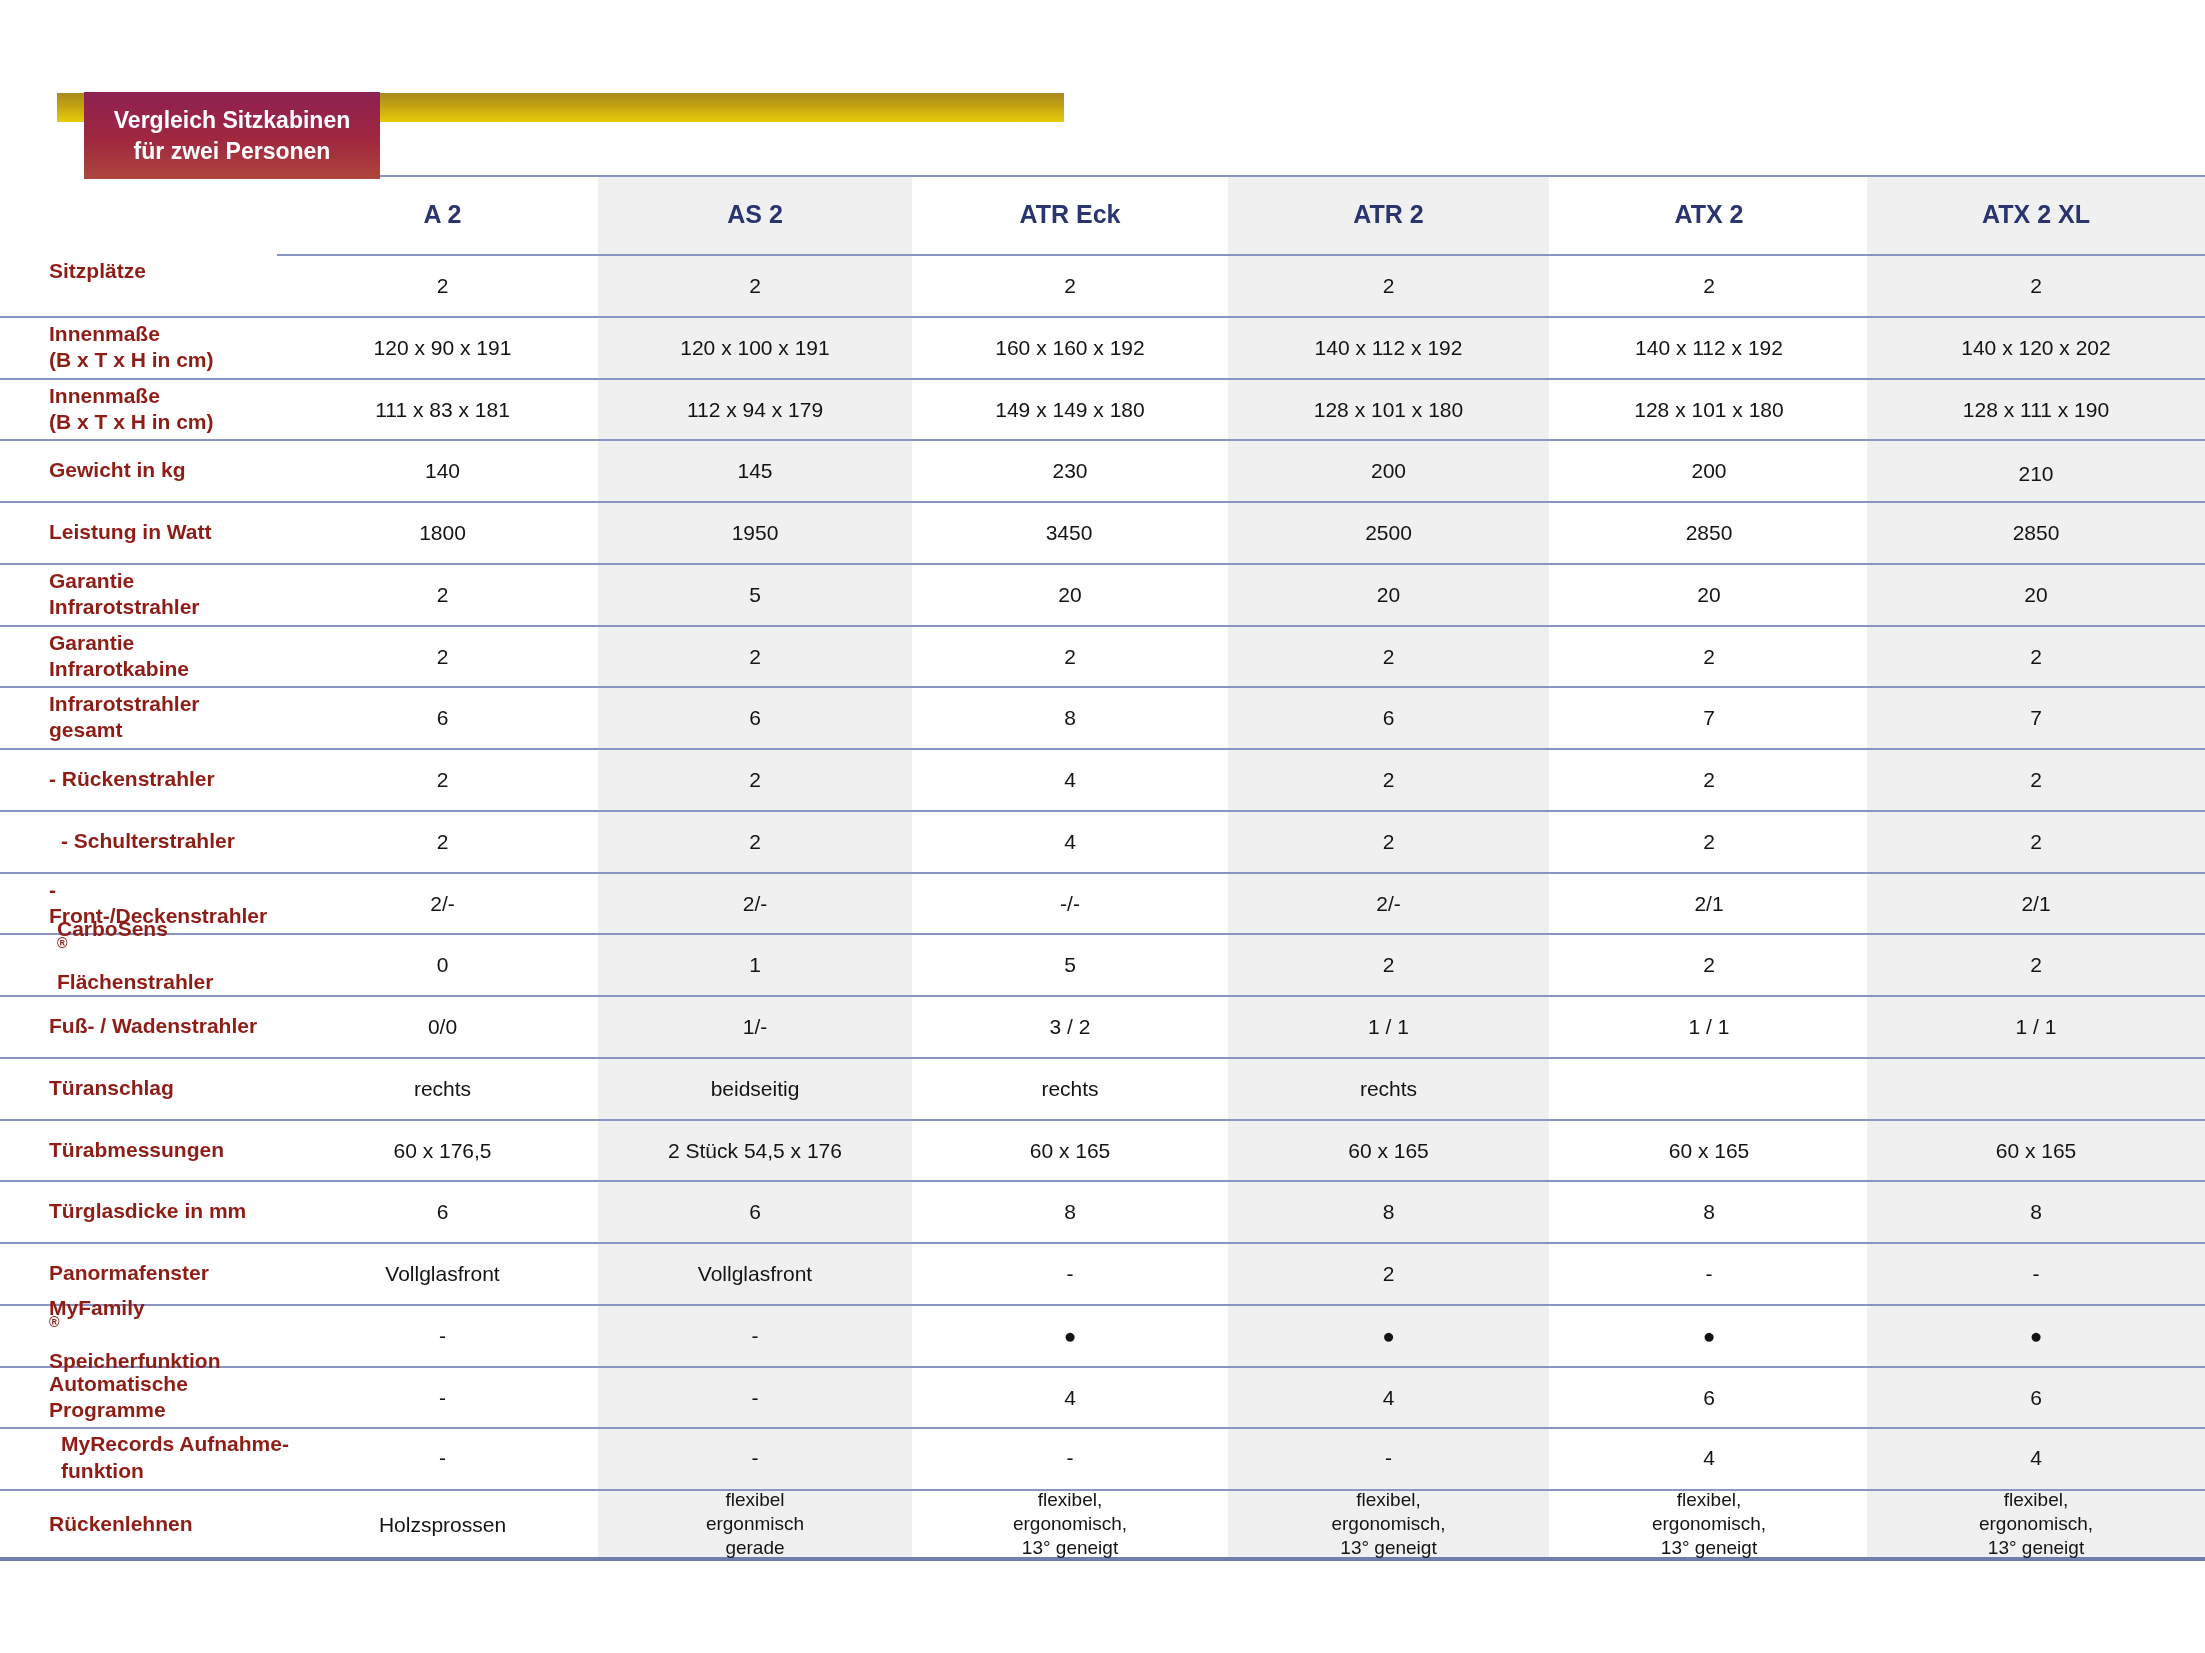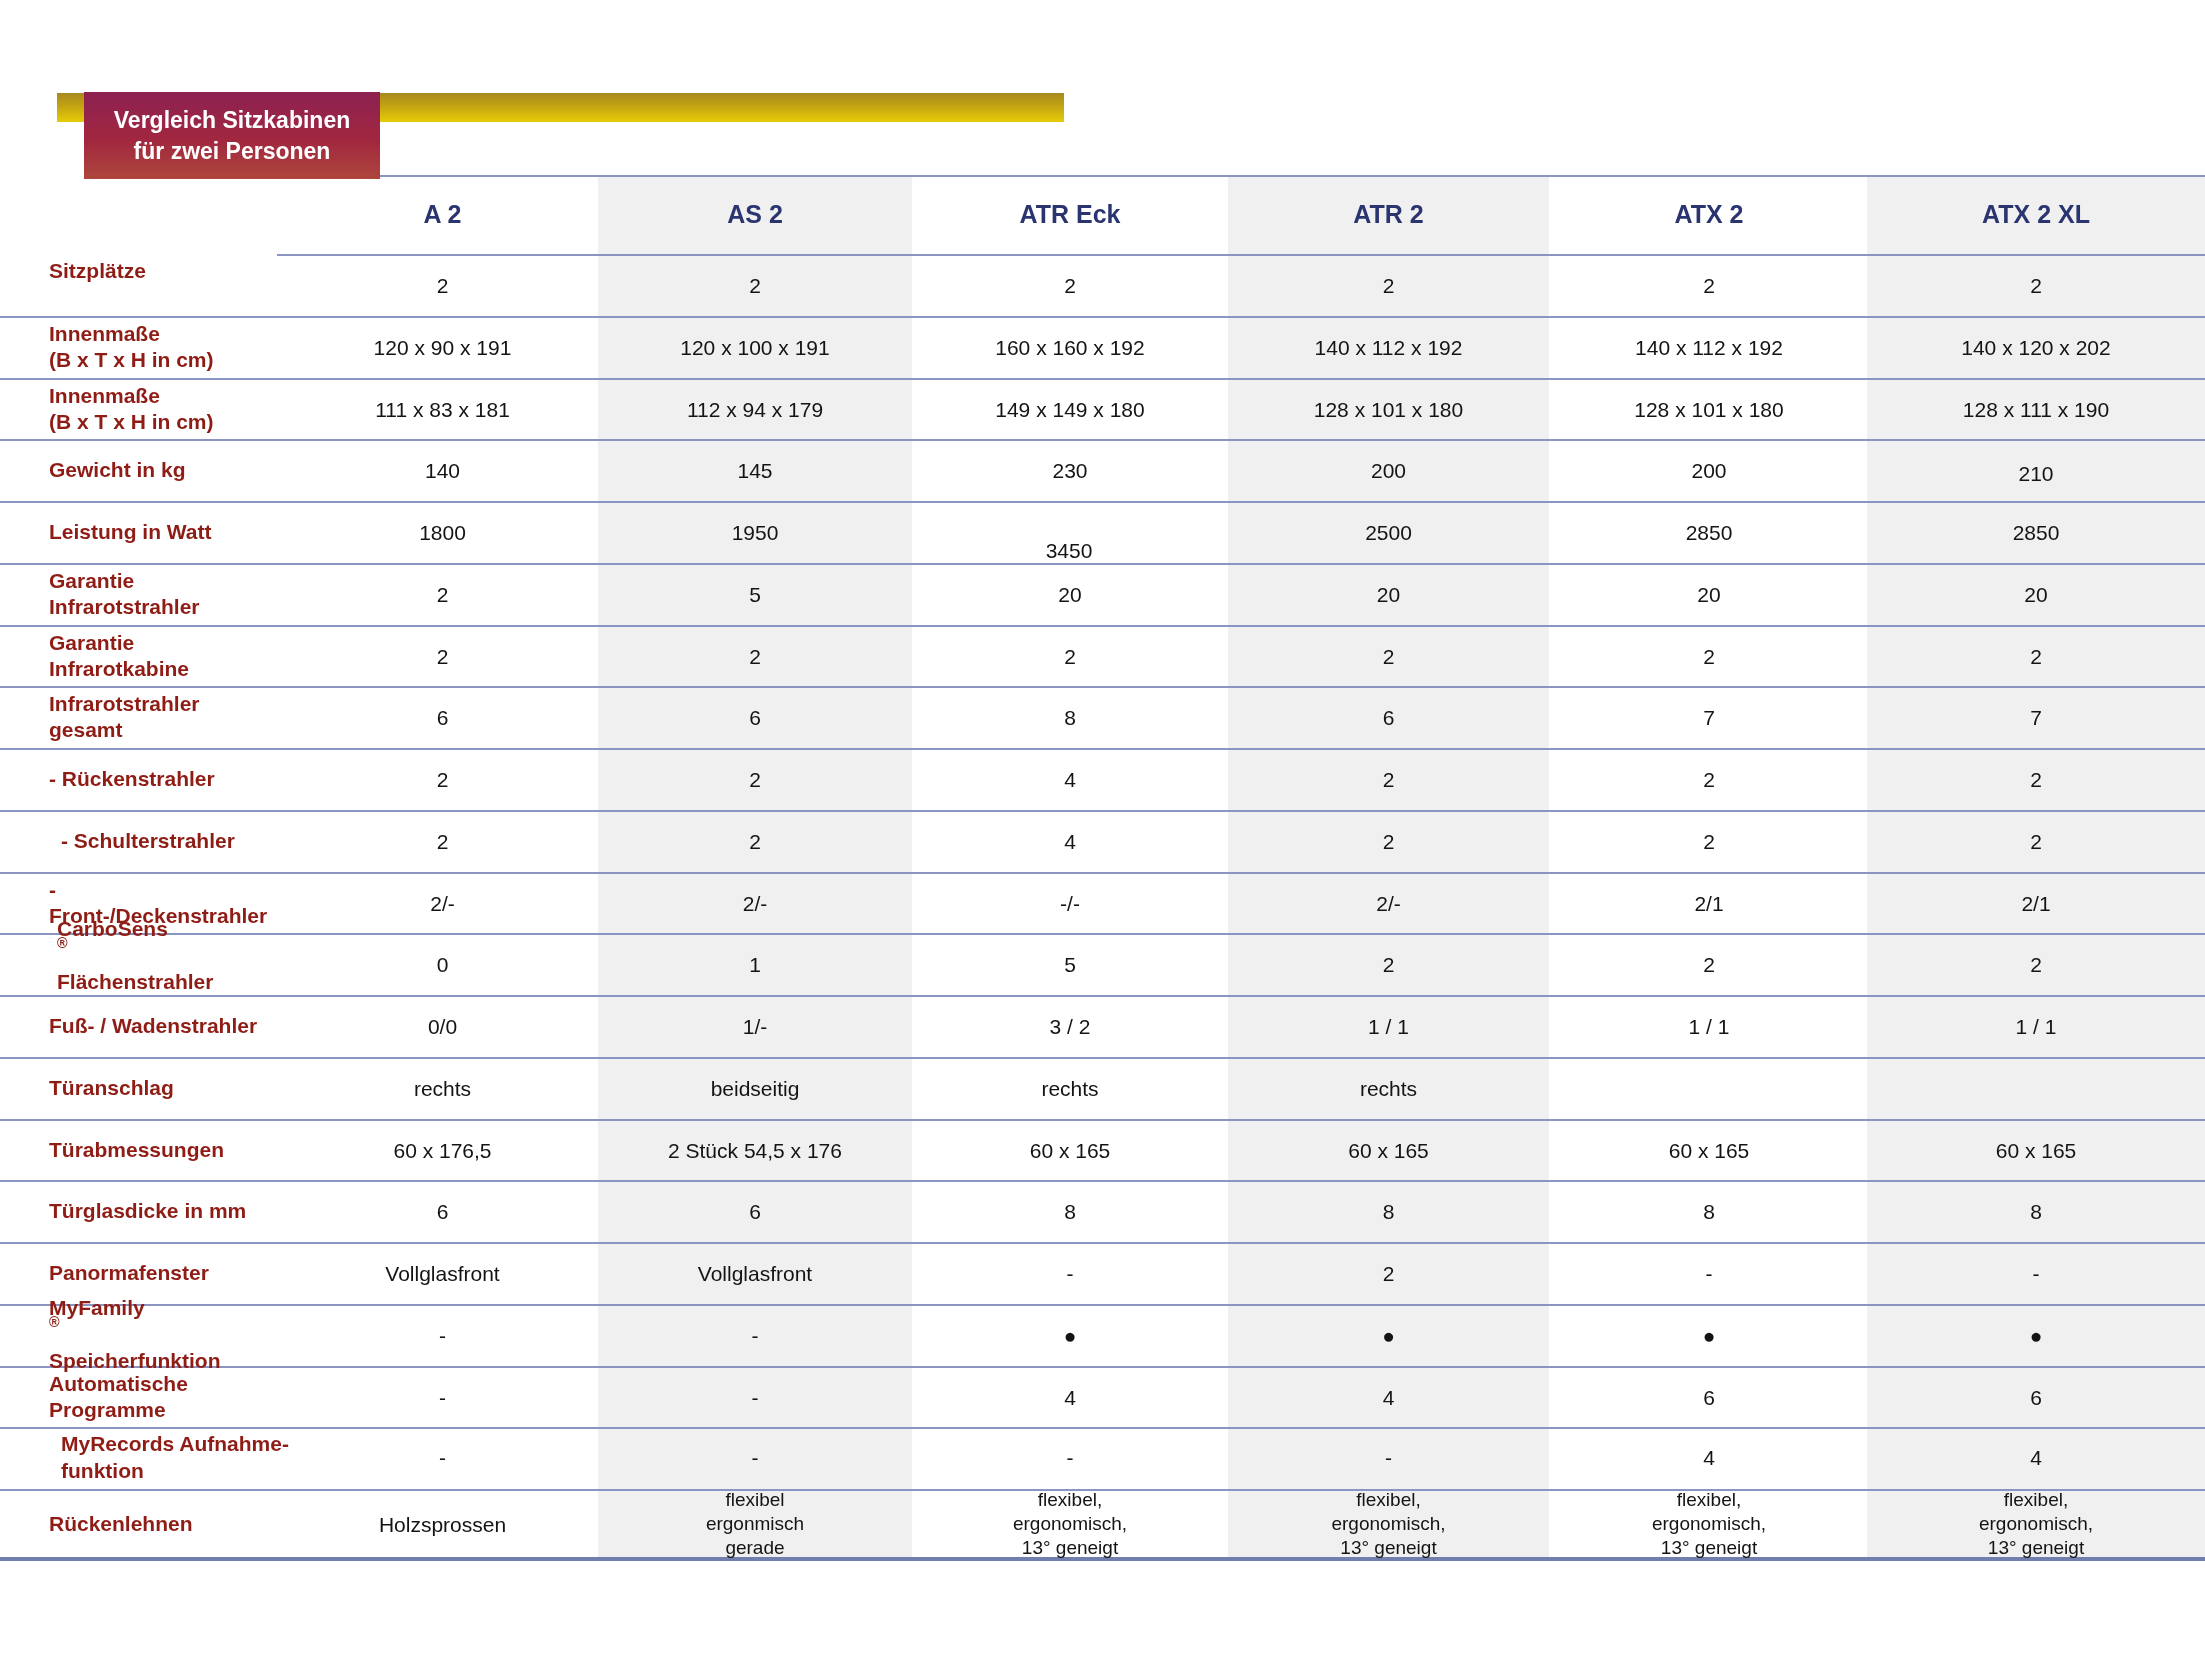--- a/index.html
+++ b/index.html
@@ -87,21 +87,21 @@
     <div class="value-cell" style="left: 286px; top: 439px; width: 313px; height: 62px;">140</div>
     <div class="value-cell" style="left: 598px; top: 439px; width: 314px; height: 62px;">145</div>
     <div class="value-cell" style="left: 912px; top: 439px; width: 316px; height: 62px;">230</div>
     <div class="value-cell" style="left: 1228px; top: 439px; width: 321px; height: 62px;">200</div>
     <div class="value-cell" style="left: 1550px; top: 439px; width: 318px; height: 62px;">200</div>
     <div class="value-cell" style="left: 1867px; top: 439px; width: 338px; height: 68px;">210</div>
     <div class="hline" style="left: 0px; top: 501px; width: 2205px;"></div>
     <div class="row-label" style="left: 0px; top: 501px; width: 286px; height: 62px; white-space: pre-line;">Leistung in Watt</div>
     <div class="value-cell" style="left: 286px; top: 501px; width: 313px; height: 62px;">1800</div>
     <div class="value-cell" style="left: 598px; top: 501px; width: 314px; height: 62px;">1950</div>
-    <div class="value-cell" style="left: 912px; top: 501px; width: 314px; height: 62px; margin-top: 18px;">3450</div>
+    <div class="value-cell" style="left: 912px; top: 501px; width: 314px; height: 62px;">3450</div>
     <div class="value-cell" style="left: 1228px; top: 501px; width: 321px; height: 62px;">2500</div>
     <div class="value-cell" style="left: 1550px; top: 501px; width: 318px; height: 62px;">2850</div>
     <div class="value-cell" style="left: 1867px; top: 501px; width: 338px; height: 62px;">2850</div>
     <div class="hline" style="left: 0px; top: 563px; width: 2205px;"></div>
     <div class="row-label" style="left: 0px; top: 563px; width: 286px; height: 62px; white-space: pre-line;">Garantie Infrarotstrahler</div>
     <div class="value-cell" style="left: 286px; top: 563px; width: 313px; height: 62px;">2</div>
     <div class="value-cell" style="left: 598px; top: 563px; width: 314px; height: 62px;">5</div>
     <div class="value-cell" style="left: 912px; top: 563px; width: 316px; height: 62px;">20</div>
     <div class="value-cell" style="left: 1228px; top: 563px; width: 321px; height: 62px;">20</div>
     <div class="value-cell" style="left: 1550px; top: 563px; width: 318px; height: 62px;">20</div>

